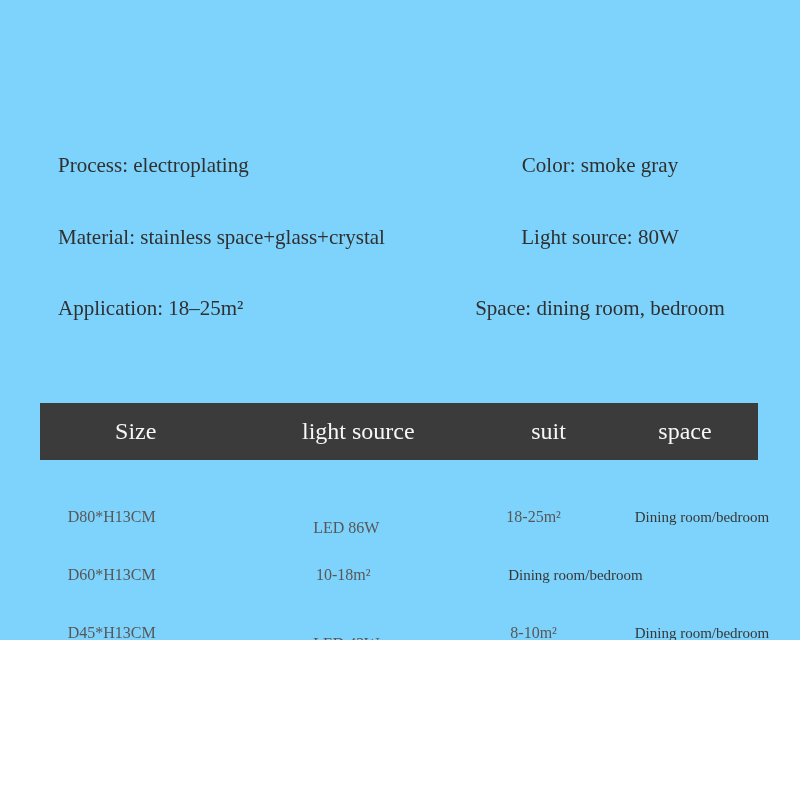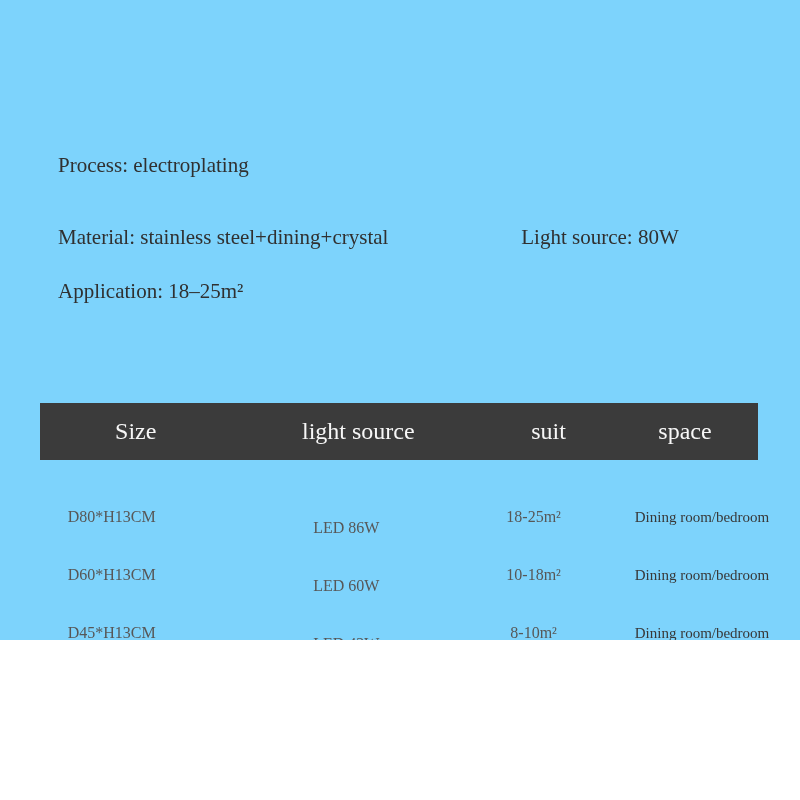--- a/index.html
+++ b/index.html
@@ -21,21 +21,21 @@
     position: absolute;
     left: 0;
     width: 100%;
     height: 30px;
     line-height: 30px;
     font-size: 21px;
     color: #303030;
   }
   .spec-row.r1 { top: 150px; }
   .spec-row.r2 { top: 222px; }
-  .spec-row.r3 { top: 276px; }
+  .spec-row.r3 { top: 293px; }
   .spec-left {
     position: absolute;
     left: 58px;
     white-space: nowrap;
   }
   .spec-right {
     position: absolute;
     left: 430px;
     width: 340px;
     text-align: center;
@@ -91,45 +91,46 @@
     color: #383838;
   }
 </style>
 </head>
 <body>
 
 <div class="canvas">
 
   <div class="spec-row r1">
     <div class="spec-left">Process: electroplating</div>
+    <div class="spec-right">Color: smoke gray</div>
   </div>
   <div class="spec-row r2">
-    <div class="spec-left">Material: stainless steel+dining+crystal</div>
+    <div class="spec-left">Material: stainless space+glass+crystal</div>
     <div class="spec-right">Light source: 80W</div>
   </div>
   <div class="spec-row r3">
     <div class="spec-left">Application: 18–25m²</div>
+    <div class="spec-right">Space: dining room, bedroom</div>
   </div>
 
   <div class="thead">
     <div class="th">Size</div>
     <div class="th">light source</div>
     <div class="th">suit</div>
     <div class="th">space</div>
   </div>
 
   <div class="trow b1">
     <div class="td c1">D80*H13CM</div>
     <div class="td c2">LED 86W</div>
     <div class="td c3">18-25m²</div>
     <div class="td c4">Dining room/bedroom</div>
   </div>
   <div class="trow b2">
     <div class="td c1">D60*H13CM</div>
-    <div class="td c2">LED 60W</div>
     <div class="td c3">10-18m²</div>
     <div class="td c4">Dining room/bedroom</div>
   </div>
   <div class="trow b3">
     <div class="td c1">D45*H13CM</div>
     <div class="td c2">LED 42W</div>
     <div class="td c3">8-10m²</div>
     <div class="td c4">Dining room/bedroom</div>
   </div>
 

